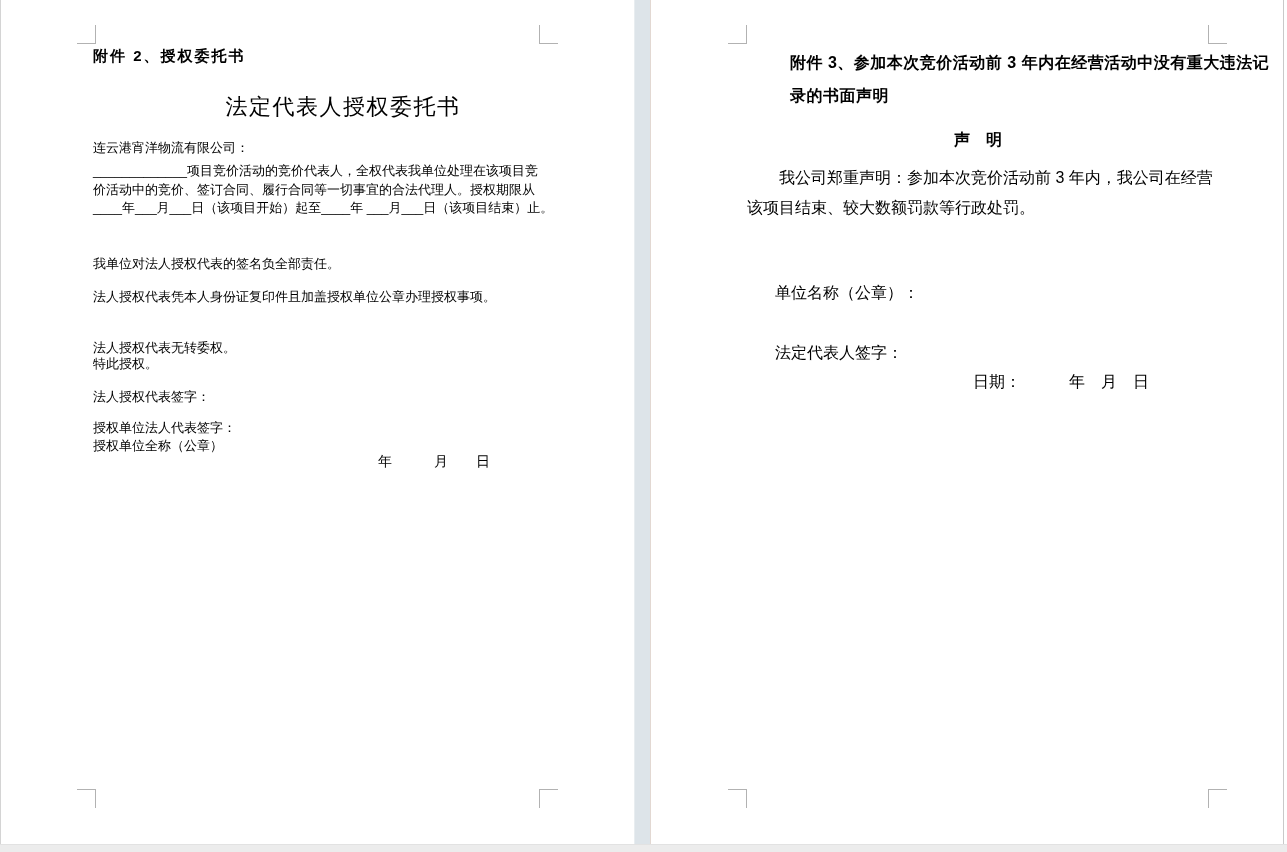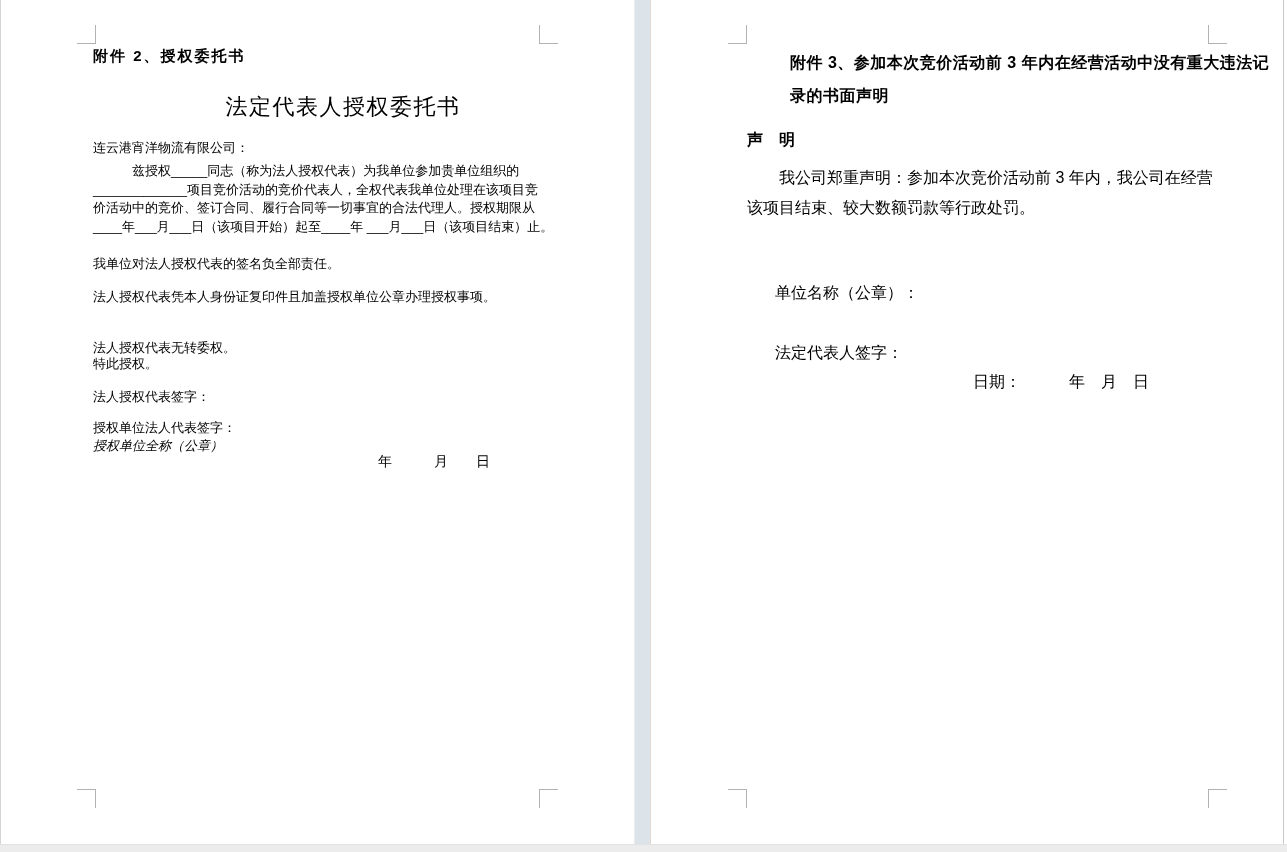--- a/index.html
+++ b/index.html
@@ -32,26 +32,26 @@
   .lp-heading   { left:93px;  top:47px;  font-size:15px; letter-spacing:2px; }
   .lp-title     { left:93px;  top:92px;  width:500px; text-align:center; font-size:22px; letter-spacing:1.5px; }
   .lp-salute    { left:93px;  top:139px; font-size:13px; }
   .lp-body      { left:93px;  top:162px; font-size:13px; line-height:18.5px; }
   .lp-resp      { left:93px;  top:255px; font-size:13px; }
   .lp-idline    { left:93px;  top:288px; font-size:13px;text-align:right; }
   .lp-notrans   { left:93px;  top:339px; font-size:13px; }
   .lp-hereby    { left:93px;  top:355px; font-size:13px; }
   .lp-repsign   { left:93px;  top:388px; font-size:13px; }
   .lp-unitrep   { left:93px;  top:419px; font-size:13px; }
-  .lp-unitname  { left:93px;  top:437px; font-size:13px;font-style:italic; }
+  .lp-unitname  { left:93px;  top:437px; font-size:13px; }
   .lp-date      { left:378px; top:453px; font-size:14px; }
 
   
   .rp-heading   { left:95px;  top:46px;  font-size:16px; line-height:33px; letter-spacing:0.5px;margin-left:44px; }
-  .rp-title     { left:96px;  top:130px; width:462px; font-size:16px; }
+  .rp-title     { left:96px;  top:130px; width:462px; text-align:center; font-size:16px; }
   .rp-body      { left:96px;  top:163px; font-size:16px; line-height:30px; }
   .rp-unitname  { left:124px; top:283px; font-size:16px; }
   .rp-repsign   { left:124px; top:343px; font-size:16px; }
   .rp-date      { left:322px; top:372px; font-size:16px; }
 
   .line { white-space:pre; }
 </style>
 </head>
 <body>
 
@@ -59,21 +59,21 @@
 
   <div class="page" id="page-left">
     <div class="mark tl" style="left:77px; top:25px;"></div>
     <div class="mark tr" style="left:539px; top:25px;"></div>
     <div class="mark bl" style="left:77px; top:789px;"></div>
     <div class="mark br" style="left:539px; top:789px;"></div>
 
     <div class="tblock lp-heading bold">附件 2、授权委托书</div>
     <div class="tblock lp-title">法定代表人授权委托书</div>
     <div class="tblock lp-salute">连云港宵洋物流有限公司：</div>
-    <div class="tblock lp-body"><div class="line">　　　兹授权_____同志（称为法人授权代表）为我单位参加贵单位组织的</div><div class="line">_____________项目竞价活动的竞价代表人，全权代表我单位处理在该项目竞</div><div class="line">价活动中的竞价、签订合同、履行合同等一切事宜的合法代理人。授权期限从</div><div class="line">____年___月___日（该项目开始）起至____年 ___月___日（该项目结束）止。</div></div>
+    <div class="tblock lp-body"><div class="line">_____________项目竞价活动的竞价代表人，全权代表我单位处理在该项目竞</div><div class="line">价活动中的竞价、签订合同、履行合同等一切事宜的合法代理人。授权期限从</div><div class="line">____年___月___日（该项目开始）起至____年 ___月___日（该项目结束）止。</div></div>
     <div class="tblock lp-resp">我单位对法人授权代表的签名负全部责任。</div>
     <div class="tblock lp-idline">法人授权代表凭本人身份证复印件且加盖授权单位公章办理授权事项。</div>
     <div class="tblock lp-notrans">法人授权代表无转委权。</div>
     <div class="tblock lp-hereby">特此授权。</div>
     <div class="tblock lp-repsign">法人授权代表签字：</div>
     <div class="tblock lp-unitrep">授权单位法人代表签字：</div>
     <div class="tblock lp-unitname">授权单位全称（公章）</div>
     <div class="tblock lp-date">年　　　月　　日</div>
   </div>
 

